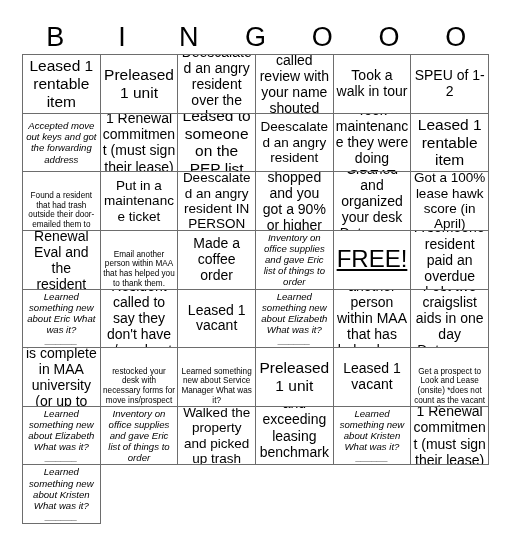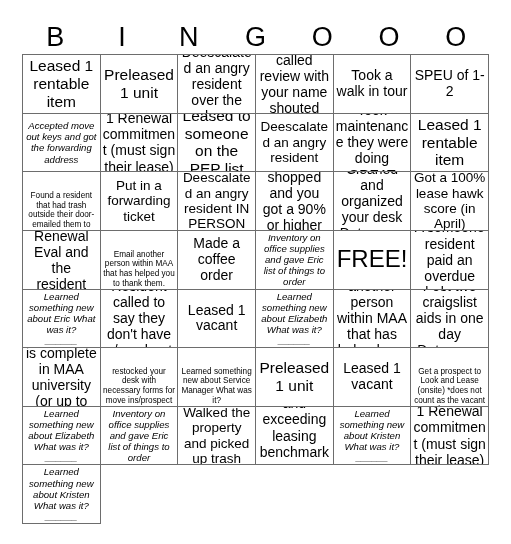--- a/index.html
+++ b/index.html
@@ -75,21 +75,21 @@
     word-wrap: break-word;
     overflow-wrap: break-word;
   }
   
   .t-xxl .cell-text { font-size: 14px; line-height: 1.13; text-align: center; }
   .t-xl  .cell-text { font-size: 15.5px; line-height: 1.14; }
   .t-lg  .cell-text { font-size: 13.5px; line-height: 1.14; }
   .t-md  .cell-text { font-size: 14px; line-height: 1.15; }
   .t-sm  .cell-text { font-size:  9.6px; line-height: 1.16; font-style: italic; }
   .t-xs  .cell-text { font-size:  8.2px; line-height: 1.18; margin-top: 28px; }
-  .t-free .cell-text { font-size: 24px; line-height: 1.1; }
+  .t-free .cell-text { font-size: 24px; line-height: 1.1; text-decoration: underline; }
 </style>
 </head>
 <body>
 
 <div id="card-root">
 
   <div id="header-row">
     <div class="header-cell">B</div>
     <div class="header-cell">I</div>
     <div class="header-cell">N</div>
@@ -133,21 +133,21 @@
       <div class="cell t-md">
         <span class="cell-text">Took maintenance they were doing GREAT</span>
       </div>
       <div class="cell t-xl">
         <span class="cell-text">Leased 1 rentable item</span>
       </div>
       <div class="cell t-xs">
         <span class="cell-text">Found a resident that had trash outside their door-emailed them to remove it</span>
       </div>
       <div class="cell t-lg">
-        <span class="cell-text">Put in a forwarding ticket</span>
+        <span class="cell-text">Put in a maintenance ticket</span>
       </div>
       <div class="cell t-lg">
         <span class="cell-text">Deescalated an angry resident IN PERSON</span>
       </div>
       <div class="cell t-md">
         <span class="cell-text">You were shopped and you got a 90% or higher (in April)</span>
       </div>
       <div class="cell t-md">
         <span class="cell-text">Cleaned and organized your desk Date:____</span>
       </div>

